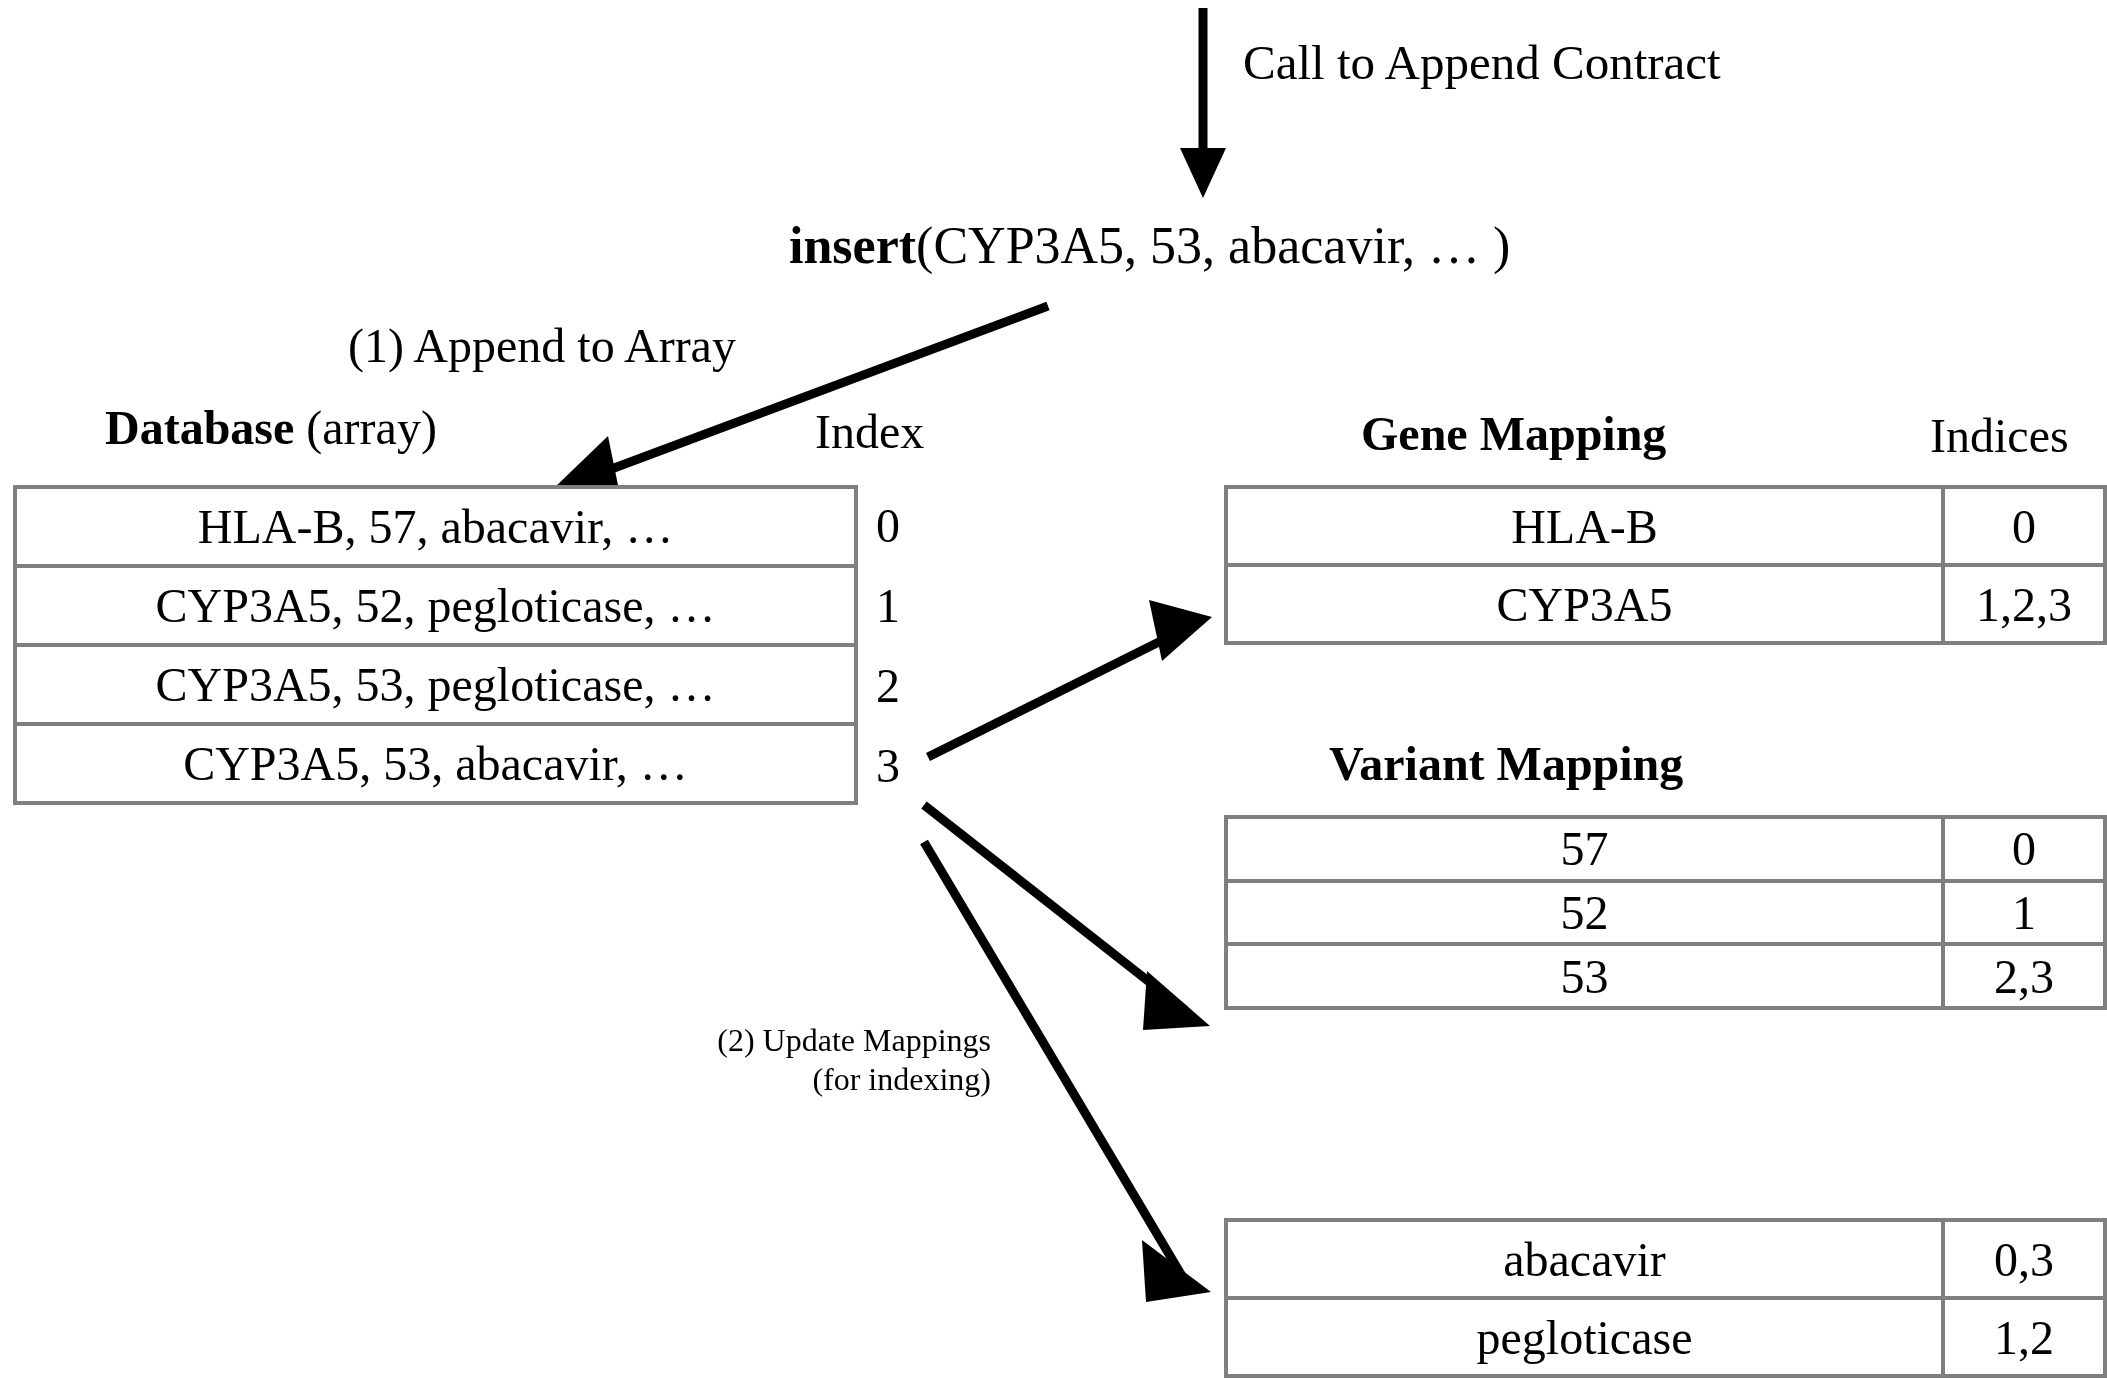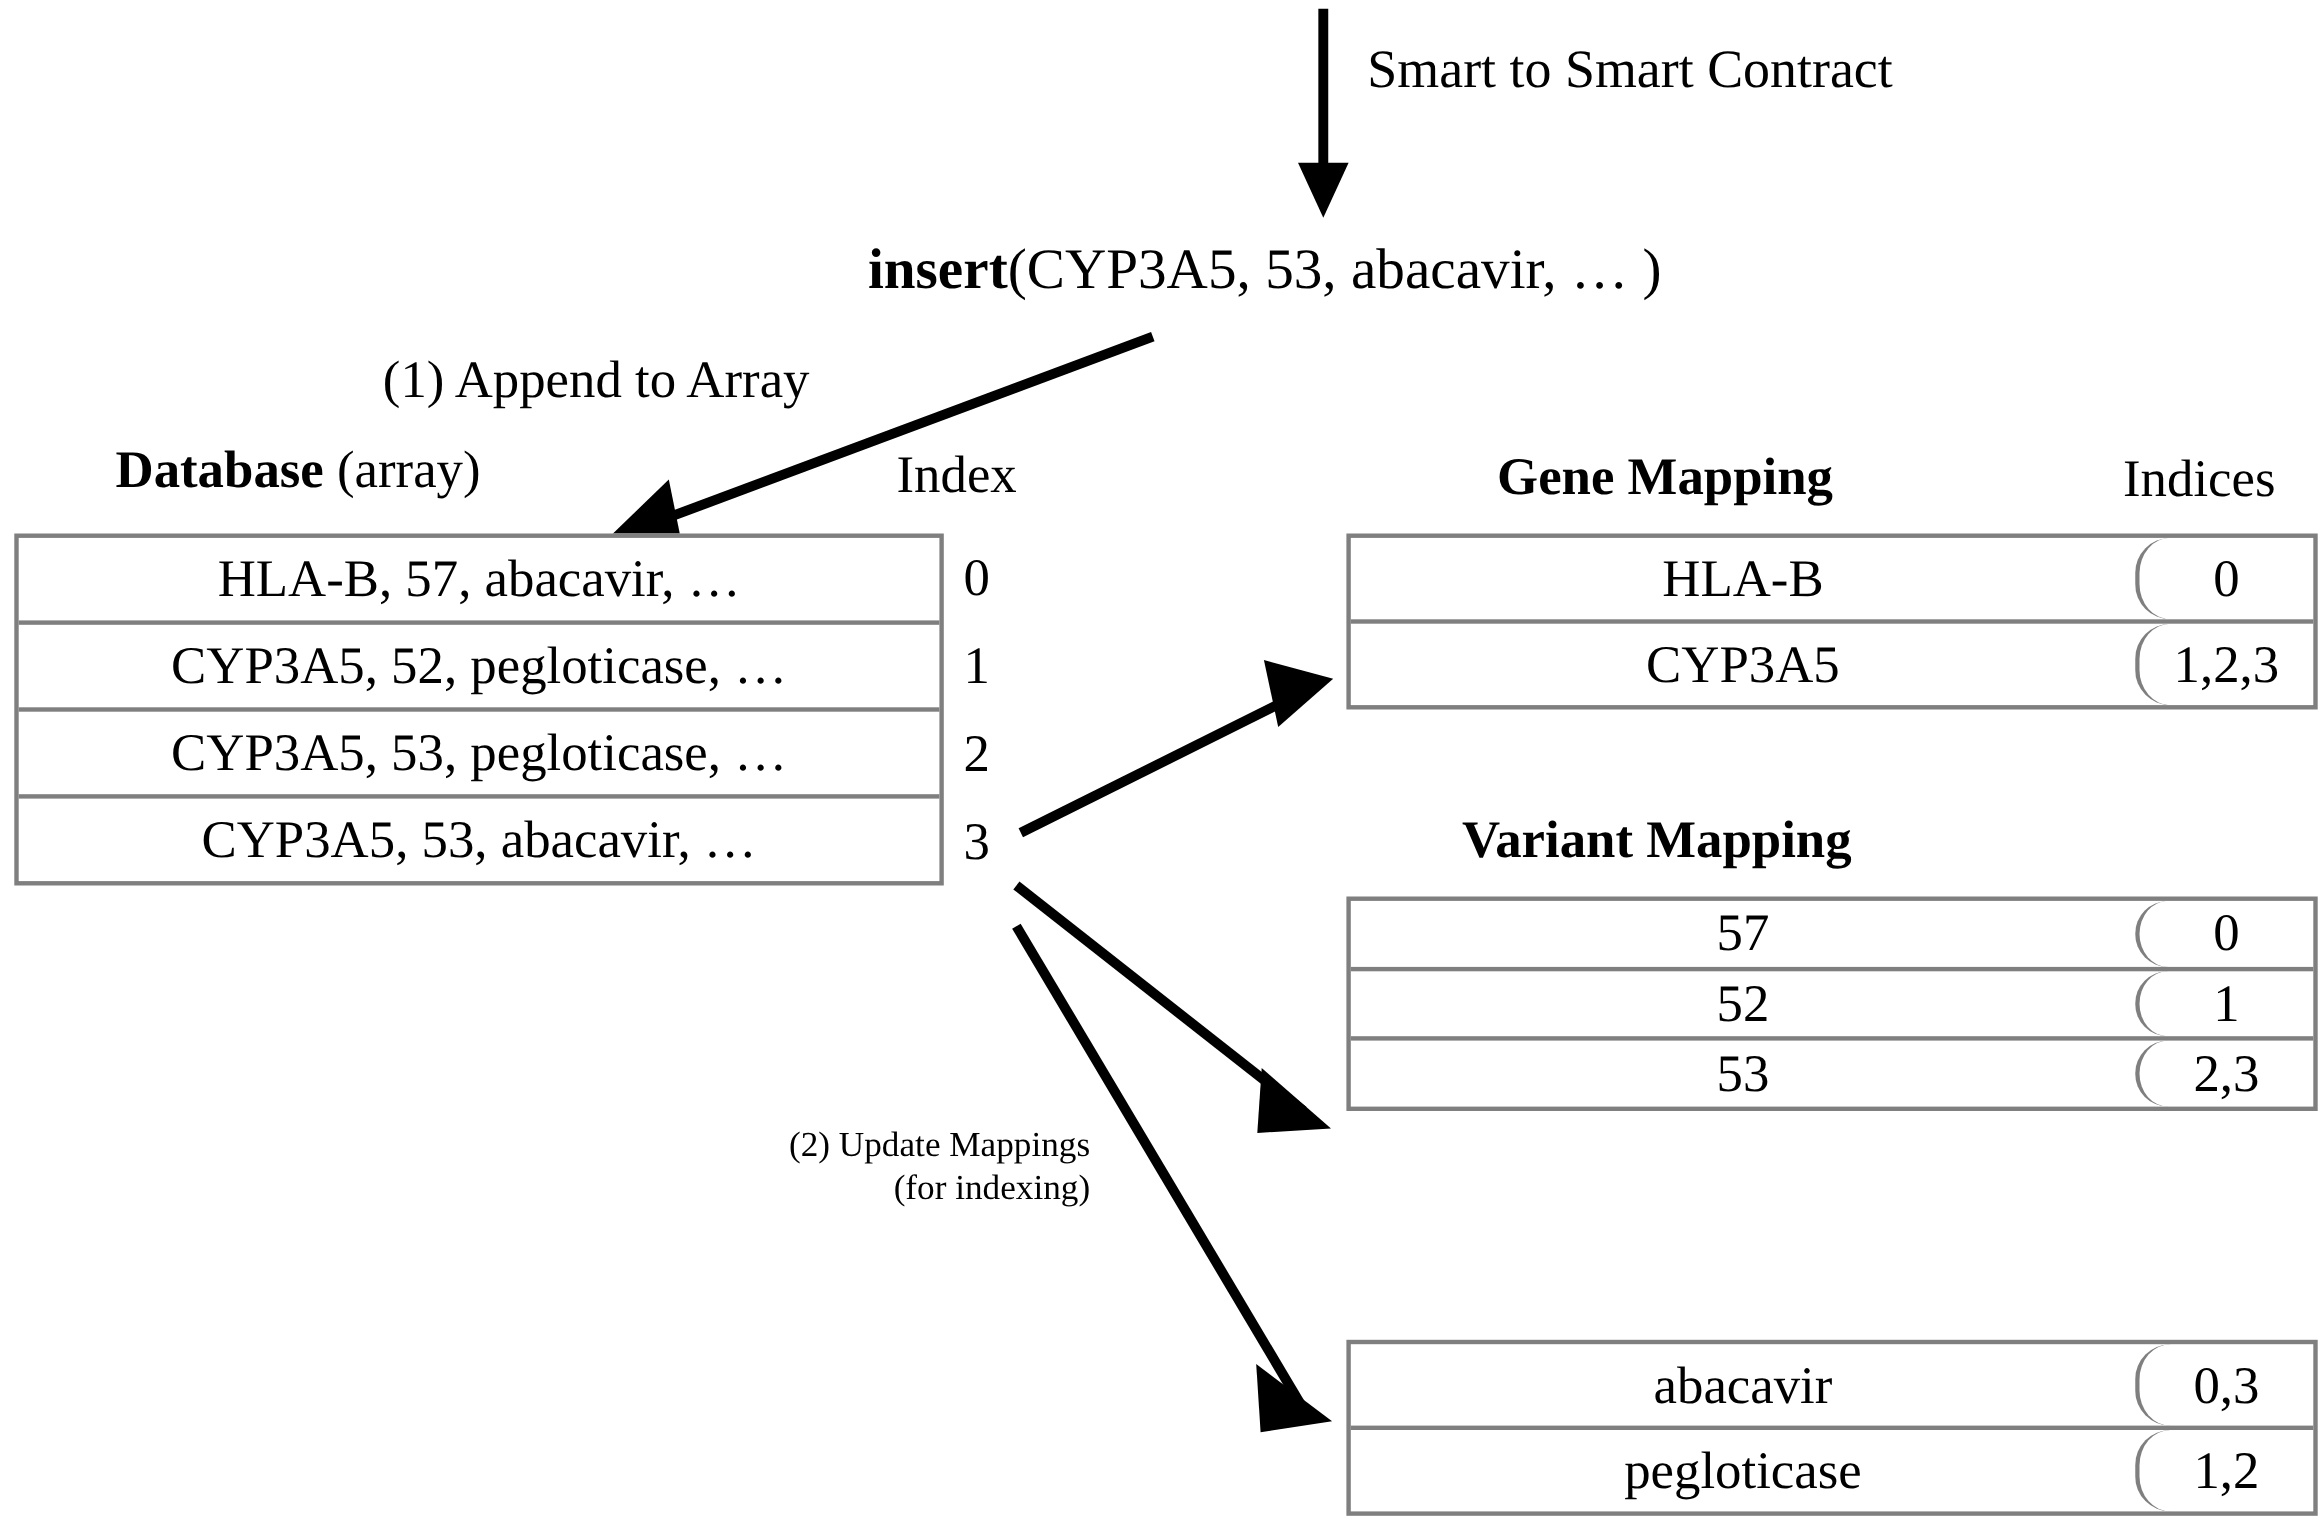--- a/index.html
+++ b/index.html
@@ -37,21 +37,20 @@
     display: flex; flex-direction: column;
   }
   .maprow {
     display: flex; flex: 1 1 0;
     border-top: 4px solid #7f7f7f;
   }
   .maprow:first-child { border-top: none; }
   .mapkey, .mapval {
     display: flex; align-items: center; justify-content: center;
     font-size: 48px;
-    border-radius: 32px;
   }
   .mapkey { flex: 1 1 auto; }
   .mapval { width: 162px; border-left: 4px solid #7f7f7f; }
 
   
   #db-table { left: 13px; top: 485px; width: 845px; height: 320px; }
   #db-table .maprow { padding: 0; }
   #db-table .mapkey { width: 100%; font-size: 48px; }
 
   
@@ -104,21 +103,21 @@
       <line x1="924" y1="805" x2="1185" y2="1010" stroke="#000" stroke-width="9"></line>
       <polygon points="1147,971 1210,1026 1143,1030"></polygon>
     </g>
 
     <g>
       <line x1="924" y1="842" x2="1185" y2="1281" stroke="#000" stroke-width="9"></line>
       <polygon points="1142,1240 1211,1292 1146,1302"></polygon>
     </g>
   </svg>
 
-  <div class="txt" id="call-label">Smart to Smart Contract</div>
+  <div class="txt" id="call-label">Call to Append Contract</div>
 
   <div class="txt" id="insert-call">
     <span class="fn">insert</span><span>(CYP3A5, 53, abacavir, … )</span>
   </div>
 
   <div class="txt" id="append-label">(1) Append to Array</div>
 
   <div class="txt" id="update-label">(2) Update Mappings<br>(for indexing)</div>
 
   <div class="txt" id="db-title">

